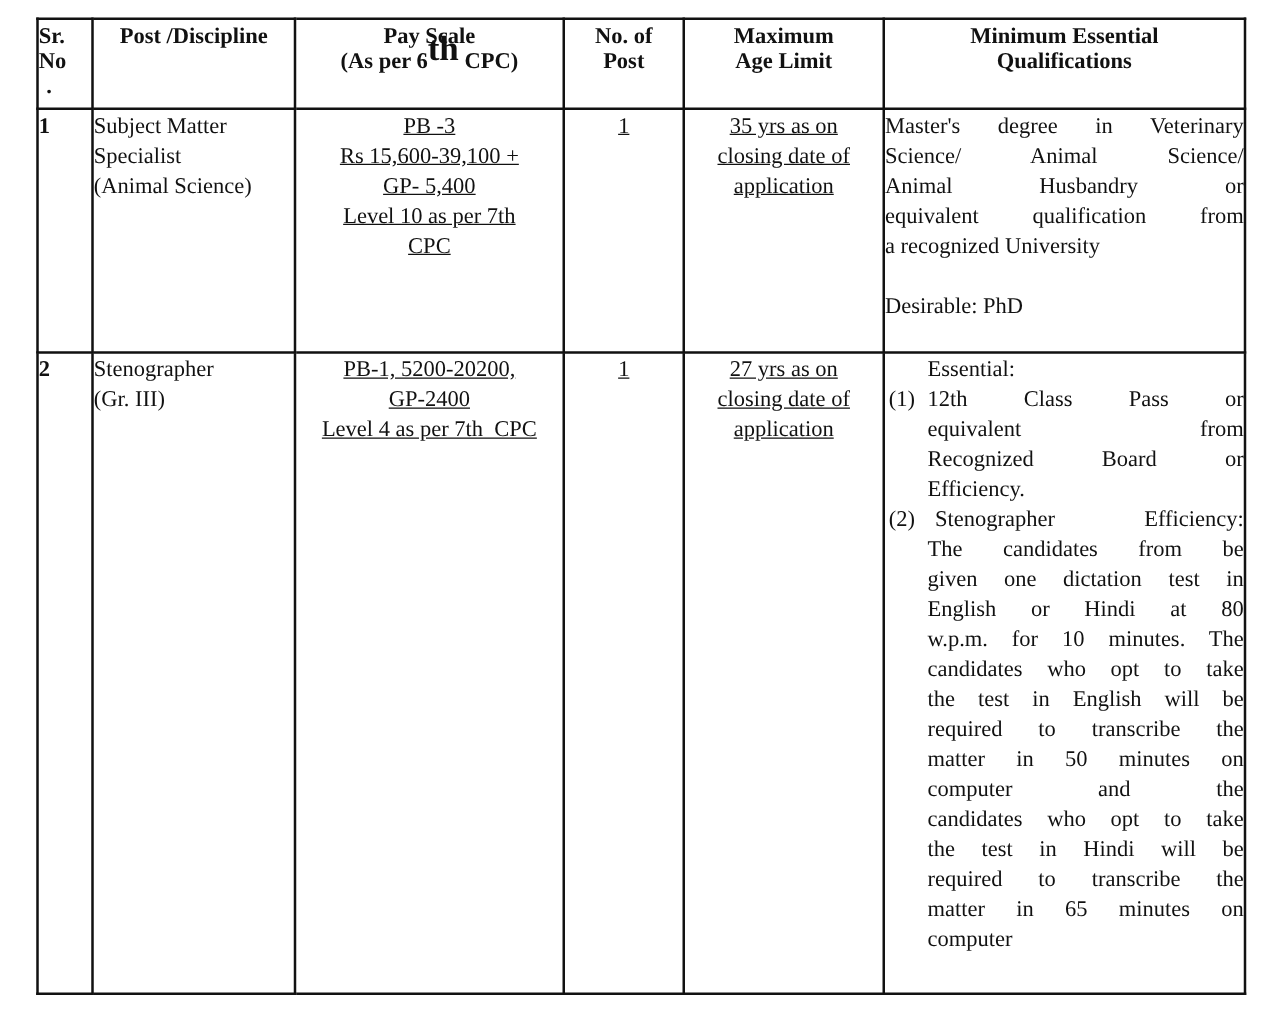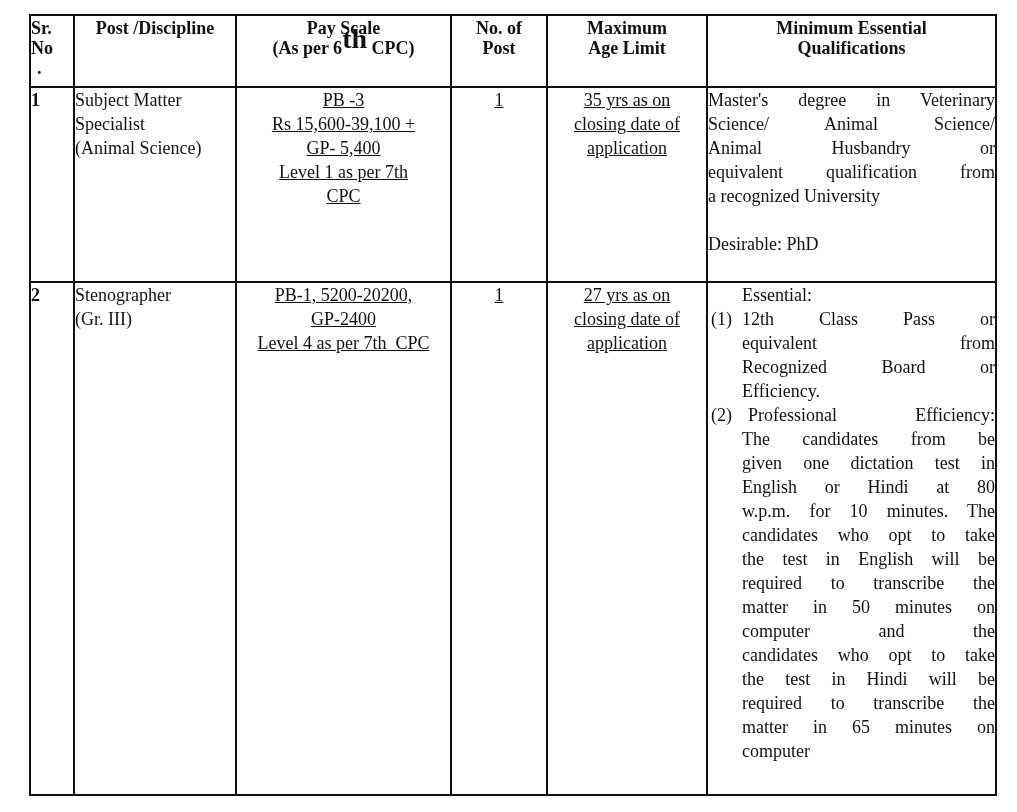--- a/index.html
+++ b/index.html
@@ -91,21 +91,21 @@
     <td class="srno-cell">1</td>
     <td class="post">
       <div>Subject Matter</div>
       <div>Specialist</div>
       <div>(Animal Science)</div>
     </td>
     <td class="center">
       <div>PB -3</div>
       <div>Rs 15,600-39,100 +</div>
       <div>GP- 5,400</div>
-      <div>Level 1 as per 7th</div>
+      <div>Level 10 as per 7th</div>
       <div>CPC</div>
     </td>
     <td class="center">1</td>
     <td class="center">
       <div>35 yrs as on</div>
       <div>closing date of</div>
       <div>application</div>
     </td>
     <td class="qual">
       <div class="line-just">Master's degree in Veterinary</div>
@@ -142,21 +142,21 @@
         <div class="txt">
           <span class="l">12th Class Pass or</span>
           <span class="l">equivalent from</span>
           <span class="l">Recognized Board or</span>
           <span class="l last">Efficiency.</span>
         </div>
       </div>
       <div class="item">
         <div class="num">(2)</div>
         <div class="txt">
-          <span class="l" style="padding-left:6px">Professional Efficiency:</span>
+          <span class="l" style="padding-left:6px">Stenographer Efficiency:</span>
           <span class="l">The candidates from be</span>
           <span class="l">given one dictation test in</span>
           <span class="l">English or Hindi at 80</span>
           <span class="l">w.p.m. for 10 minutes. The</span>
           <span class="l">candidates who opt to take</span>
           <span class="l">the test in English will be</span>
           <span class="l">required to transcribe the</span>
           <span class="l">matter in 50 minutes on</span>
           <span class="l">computer and the</span>
           <span class="l">candidates who opt to take</span>

